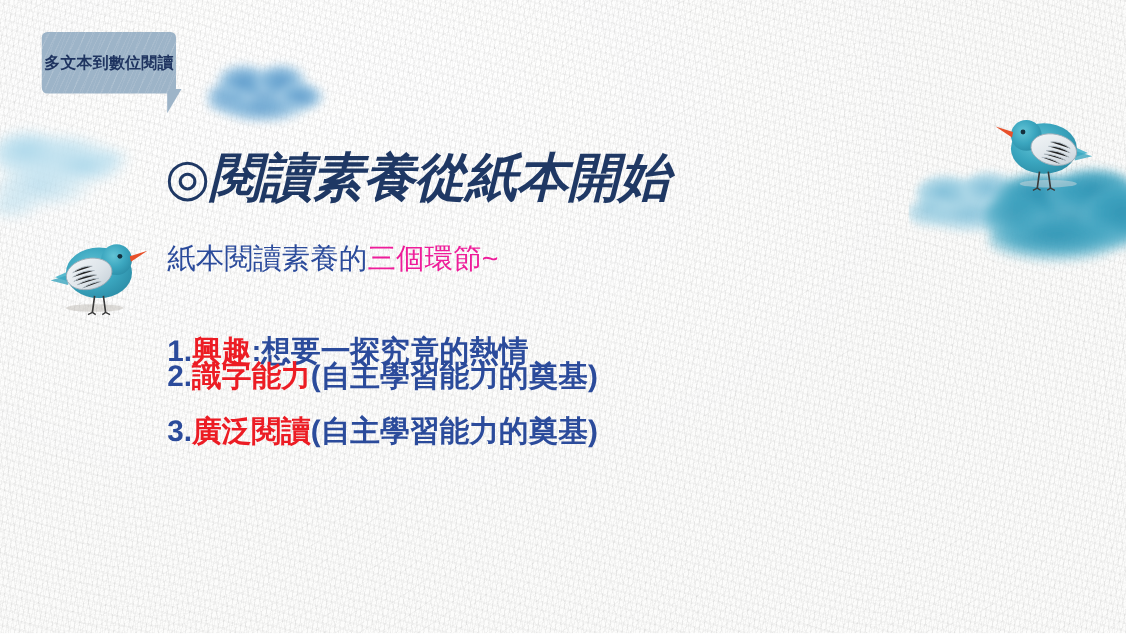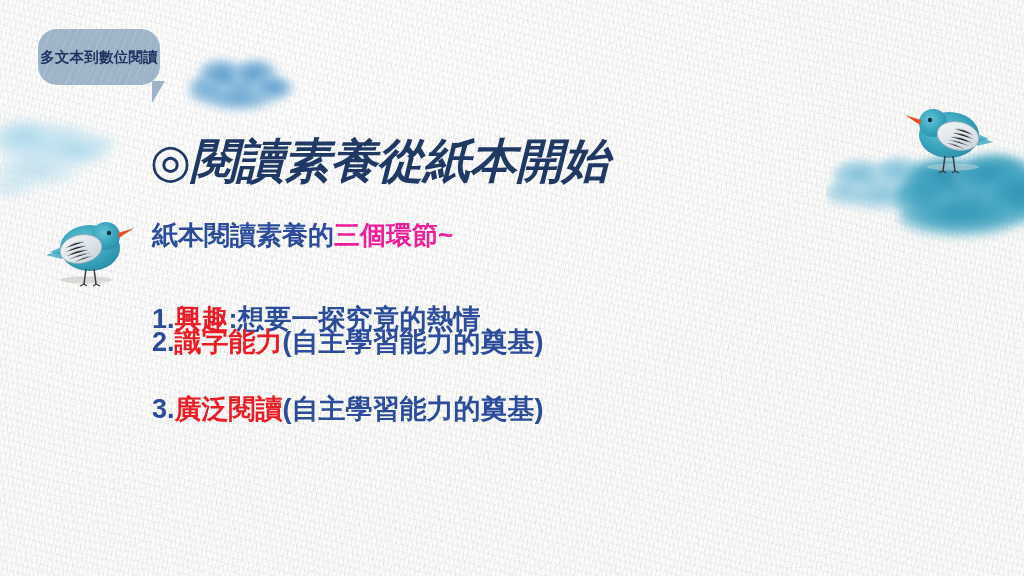--- a/index.html
+++ b/index.html
@@ -63,21 +63,21 @@
   .cloud { position: absolute; pointer-events: none; }
 
   
   .speech-bubble {
     position: absolute;
     left: 38px;
     top: 29px;
     width: 122px;
     height: 56px;
     background: #9db4c8;
-    border-radius: 19px;
+    border-radius: 5px;
     box-shadow: 0 0 0 0 rgba(0,0,0,0);
   }
   .speech-bubble .bubble-inner-texture {
     position: absolute;
     inset: 0;
     border-radius: 11px;
     background-image:
       repeating-linear-gradient(115deg,
         rgba(255,255,255,0.10) 0px, rgba(255,255,255,0.10) 1px,
         rgba(255,255,255,0) 1px, rgba(255,255,255,0) 6px),
@@ -122,40 +122,40 @@
     color: #1f3864;
     white-space: nowrap;
     letter-spacing: -0.5px;
     font-style: italic;
   }
   .subtitle {
     position: absolute;
     left: 152px;
     top: 218px;
     font-size: 26px;
-    font-weight: bold;
+    font-weight: normal;
     white-space: nowrap;
     letter-spacing: 0px;
   }
   .navy  { color: #2b4b9b; }
   .magenta { color: #ee1d9a; }
   .red   { color: #ec1c24; }
 
   .bullet-line {
     position: absolute;
     left: 152px;
     font-size: 27px;
     font-weight: bold;
     white-space: nowrap;
     color: #2b4b9b;
     letter-spacing: 0px;
   }
   .bullet-1 { top: 269px; margin-top: 32px; }
   .bullet-2 { top: 324px; }
-  .bullet-3 { top: 391px; }
+  .bullet-3 { top: 374px; }
 </style>
 </head>
 <body>
 
 <div class="slide">
 
   <div class="paper-texture"></div>
   <div class="paper-texture2"></div>
 
   <svg class="cloud" style="left:-10px; top:100px;" width="160" height="115" viewBox="0 0 160 115">

